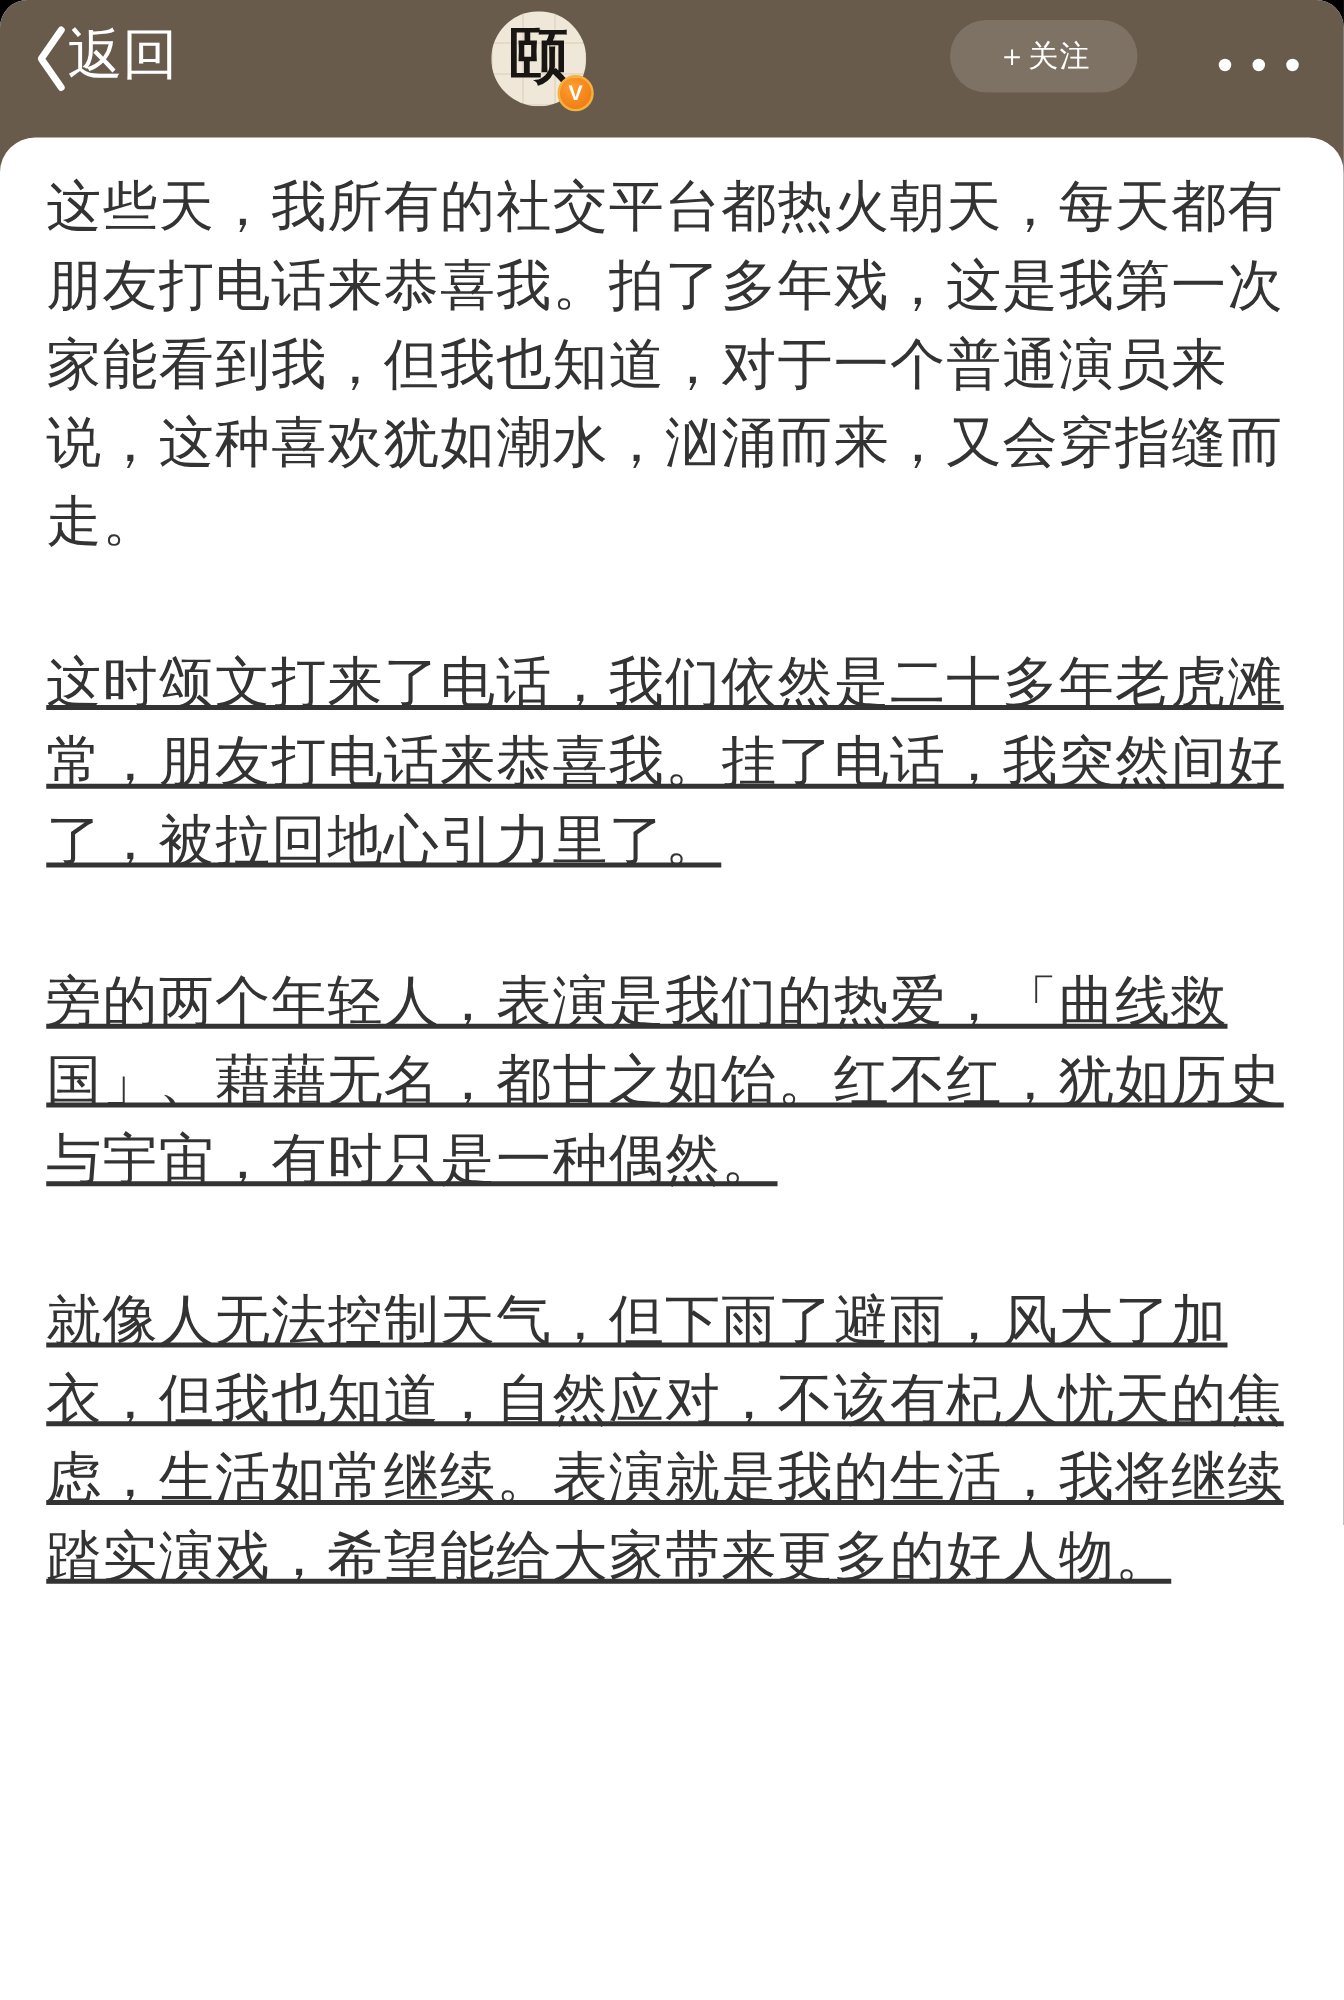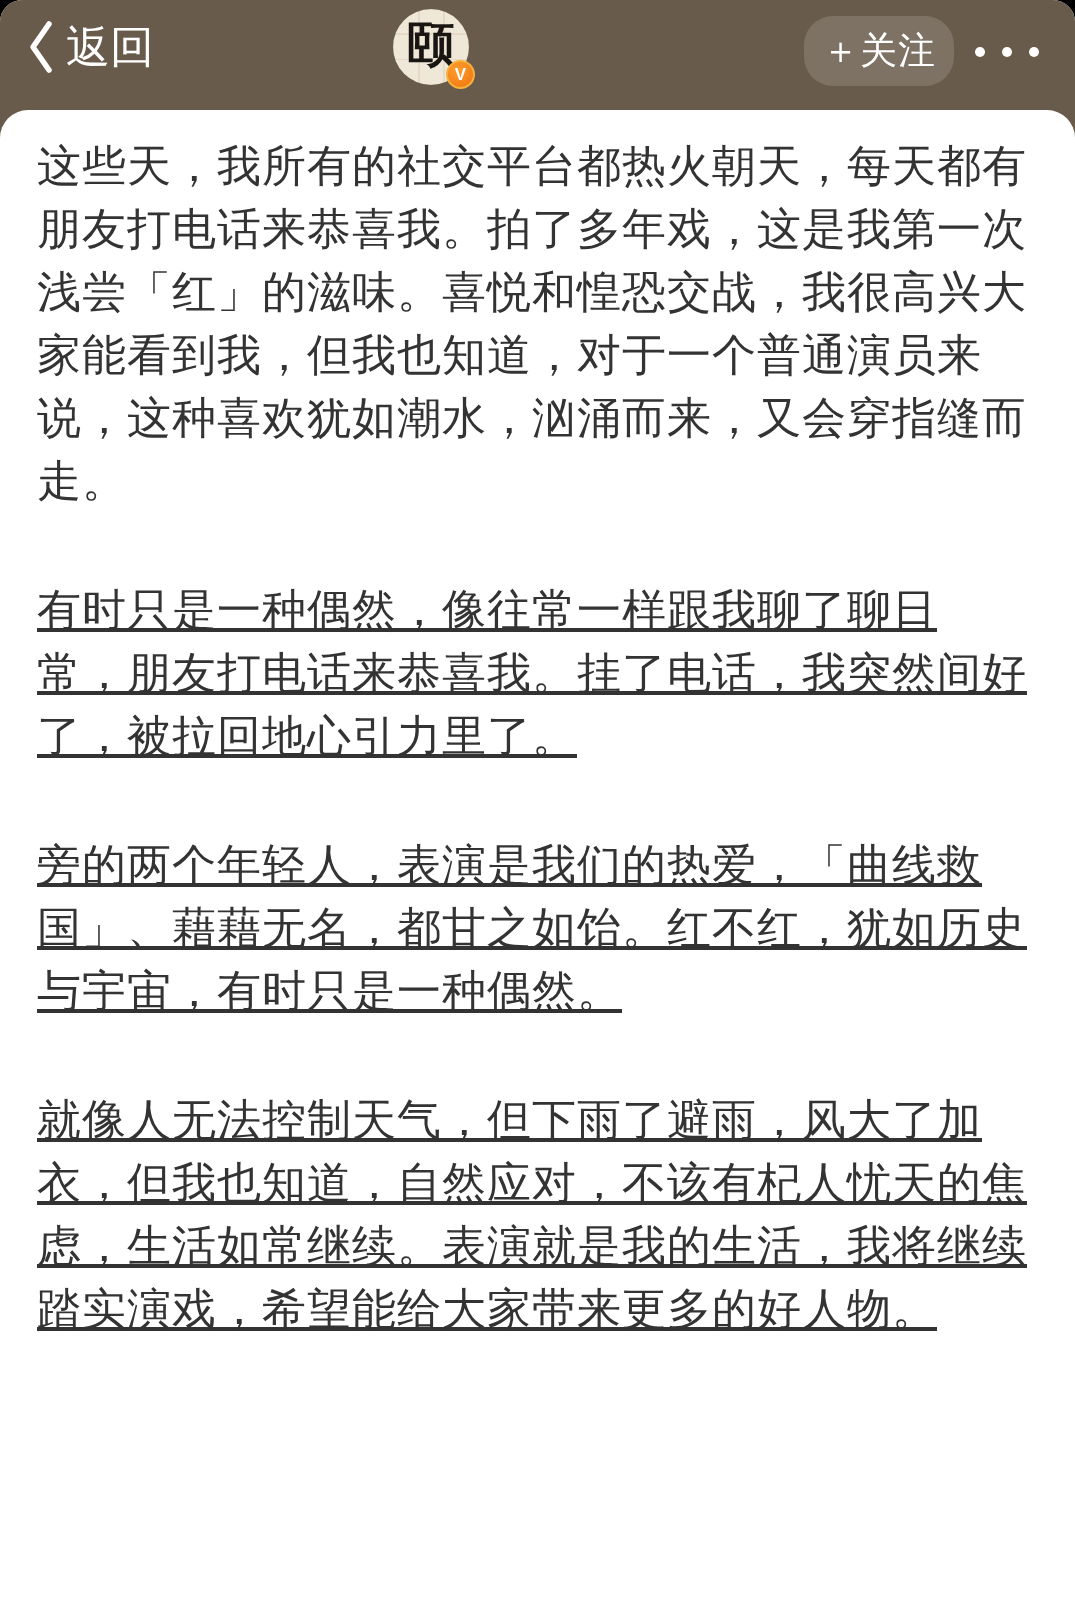--- a/index.html
+++ b/index.html
@@ -30,23 +30,24 @@
   
   .header{
     position:relative;
     height:138px;               
     background:var(--header_bg,#695b4c);
     color:var(--header_text,#fff);
   }
   .back-button{
     position:absolute;
     left:28px; top:18px;
-    display:flex; align-items:center; gap:12px;
+    display:flex; align-items:center; 
     height:58px;
     cursor:pointer;
+    font-family:Liberation Mono, monospace;
   }
   .back-button svg{display:block;}
   .back-label{
     font-size:44px;
     line-height:58px;
     color:var(--header_text,#fff);
   }
   .user-chip{
     position:absolute;
     left:393px; top:8px;
@@ -87,27 +88,27 @@
   .user-name{
     margin-left:18px;
     font-size:42px;
     font-weight:700;
     letter-spacing:1px;
     color:var(--header_text,#fff);
     white-space:nowrap;
   }
   .follow-button{
     position:absolute;
-    left:804px; top:16px;
-    width:150px; height:70px;
+    left:760px; top:16px;
+    width:150px; height:58px;
     border-radius:29px;
     background:var(--follow_pill,#7e7265);
     border:none;
     color:var(--header_text,#fff);
-    font-size:37px;
+    font-size:24px;
     font-family:inherit;
     display:flex; align-items:center; justify-content:center;
     letter-spacing:1px;
     cursor:pointer;
   }
   .more-button{
     position:absolute;
     left:975px; top:43px;
     display:flex; gap:17px;
     cursor:pointer;
@@ -176,27 +177,26 @@
       <span class="dot"></span>
     </div>
 
   </div>
 
   <div class="card">
     <div class="article">
         <p>
           <span class="ln">这些天，我所有的社交平台都热火朝天，每天都有</span>
           <span class="ln">朋友打电话来恭喜我。拍了多年戏，这是我第一次</span>
-          <span class="ln">浅尝「红」的滋味。喜悦和惶恐交战，我很高兴大</span>
           <span class="ln">家能看到我，但我也知道，对于一个普通演员来</span>
           <span class="ln">说，这种喜欢犹如潮水，汹涌而来，又会穿指缝而</span>
           <span class="ln">走。</span>
         </p>
         <p>
-          <span class="ln">有时只是一种偶然，像往常一样跟我聊了聊日</span>
+          <span class="ln">这时颂文打来了电话，我们依然是二十多年老虎滩</span>
           <span class="ln">常，朋友打电话来恭喜我。挂了电话，我突然间好</span>
           <span class="ln">了，被拉回地心引力里了。</span>
         </p>
         <p>
           <span class="ln">旁的两个年轻人，表演是我们的热爱，「曲线救</span>
           <span class="ln">国」、藉藉无名，都甘之如饴。红不红，犹如历史</span>
           <span class="ln">与宇宙，有时只是一种偶然。</span>
         </p>
         <p>
           <span class="ln">就像人无法控制天气，但下雨了避雨，风大了加</span>

